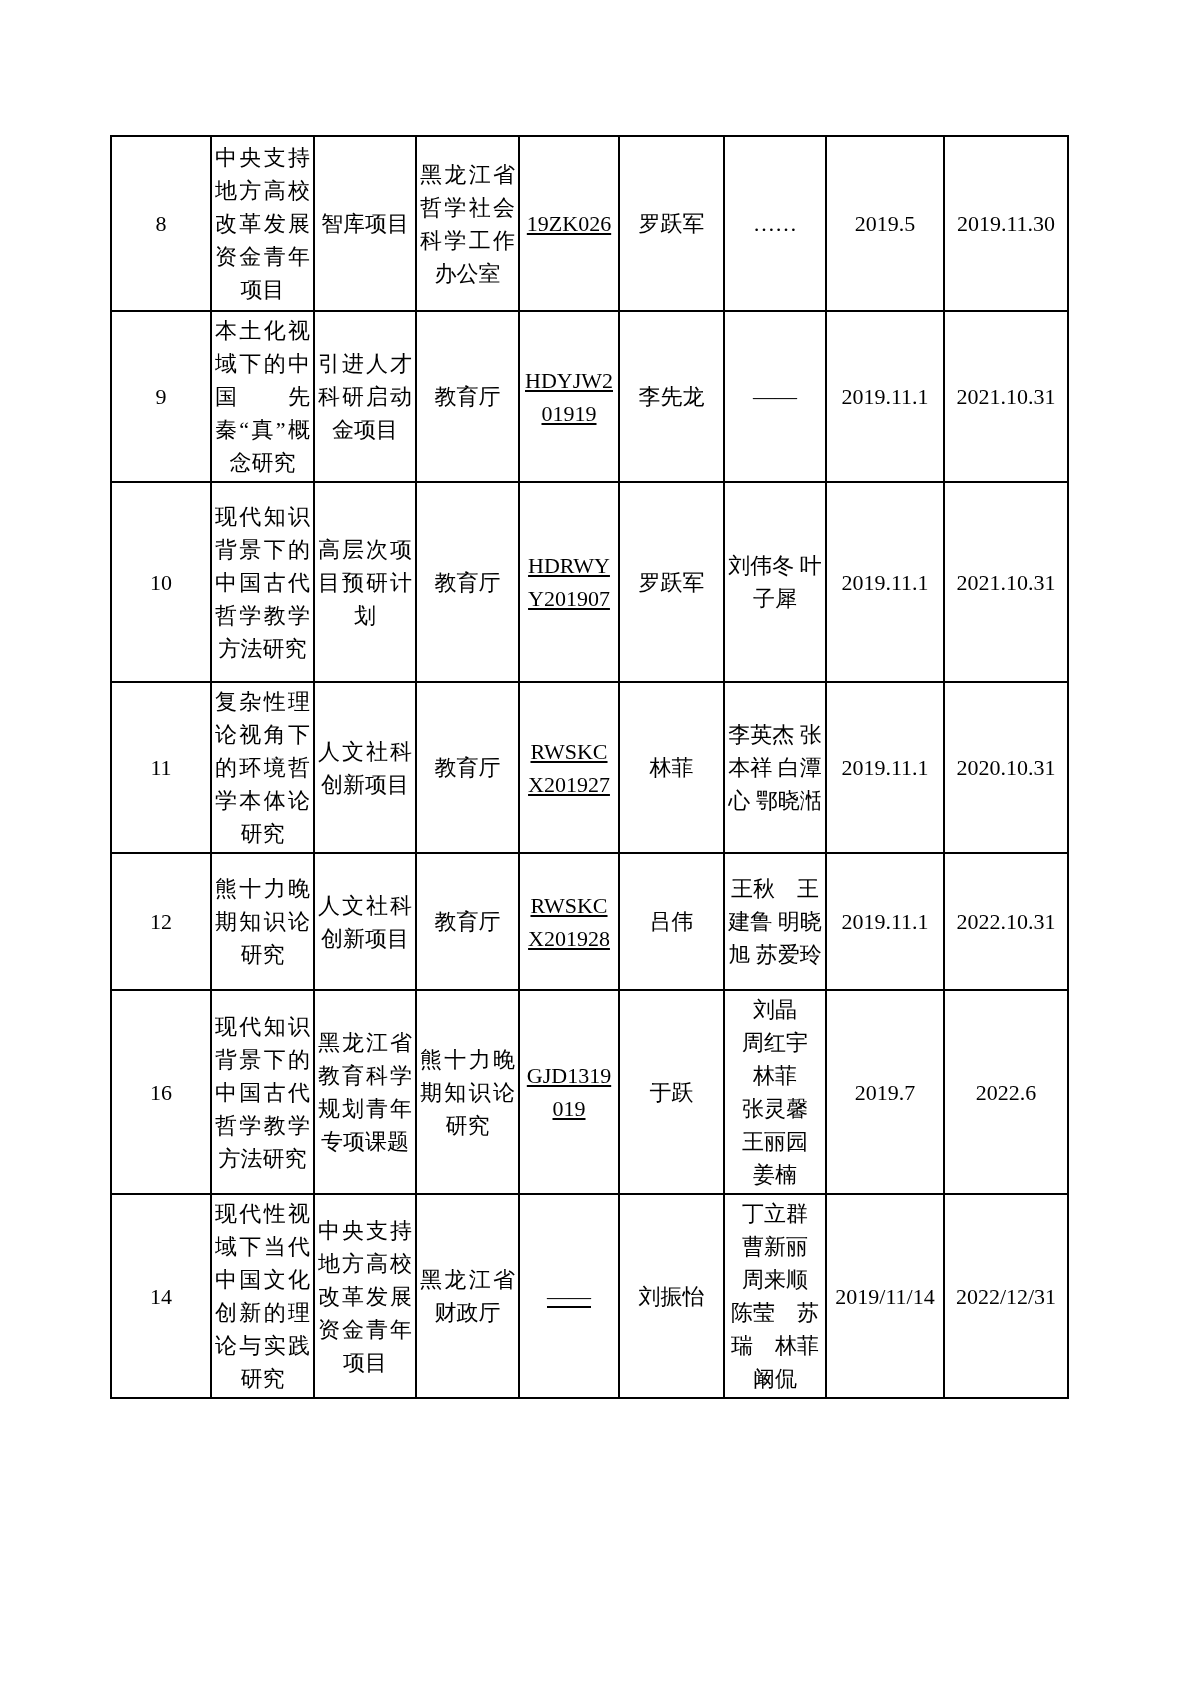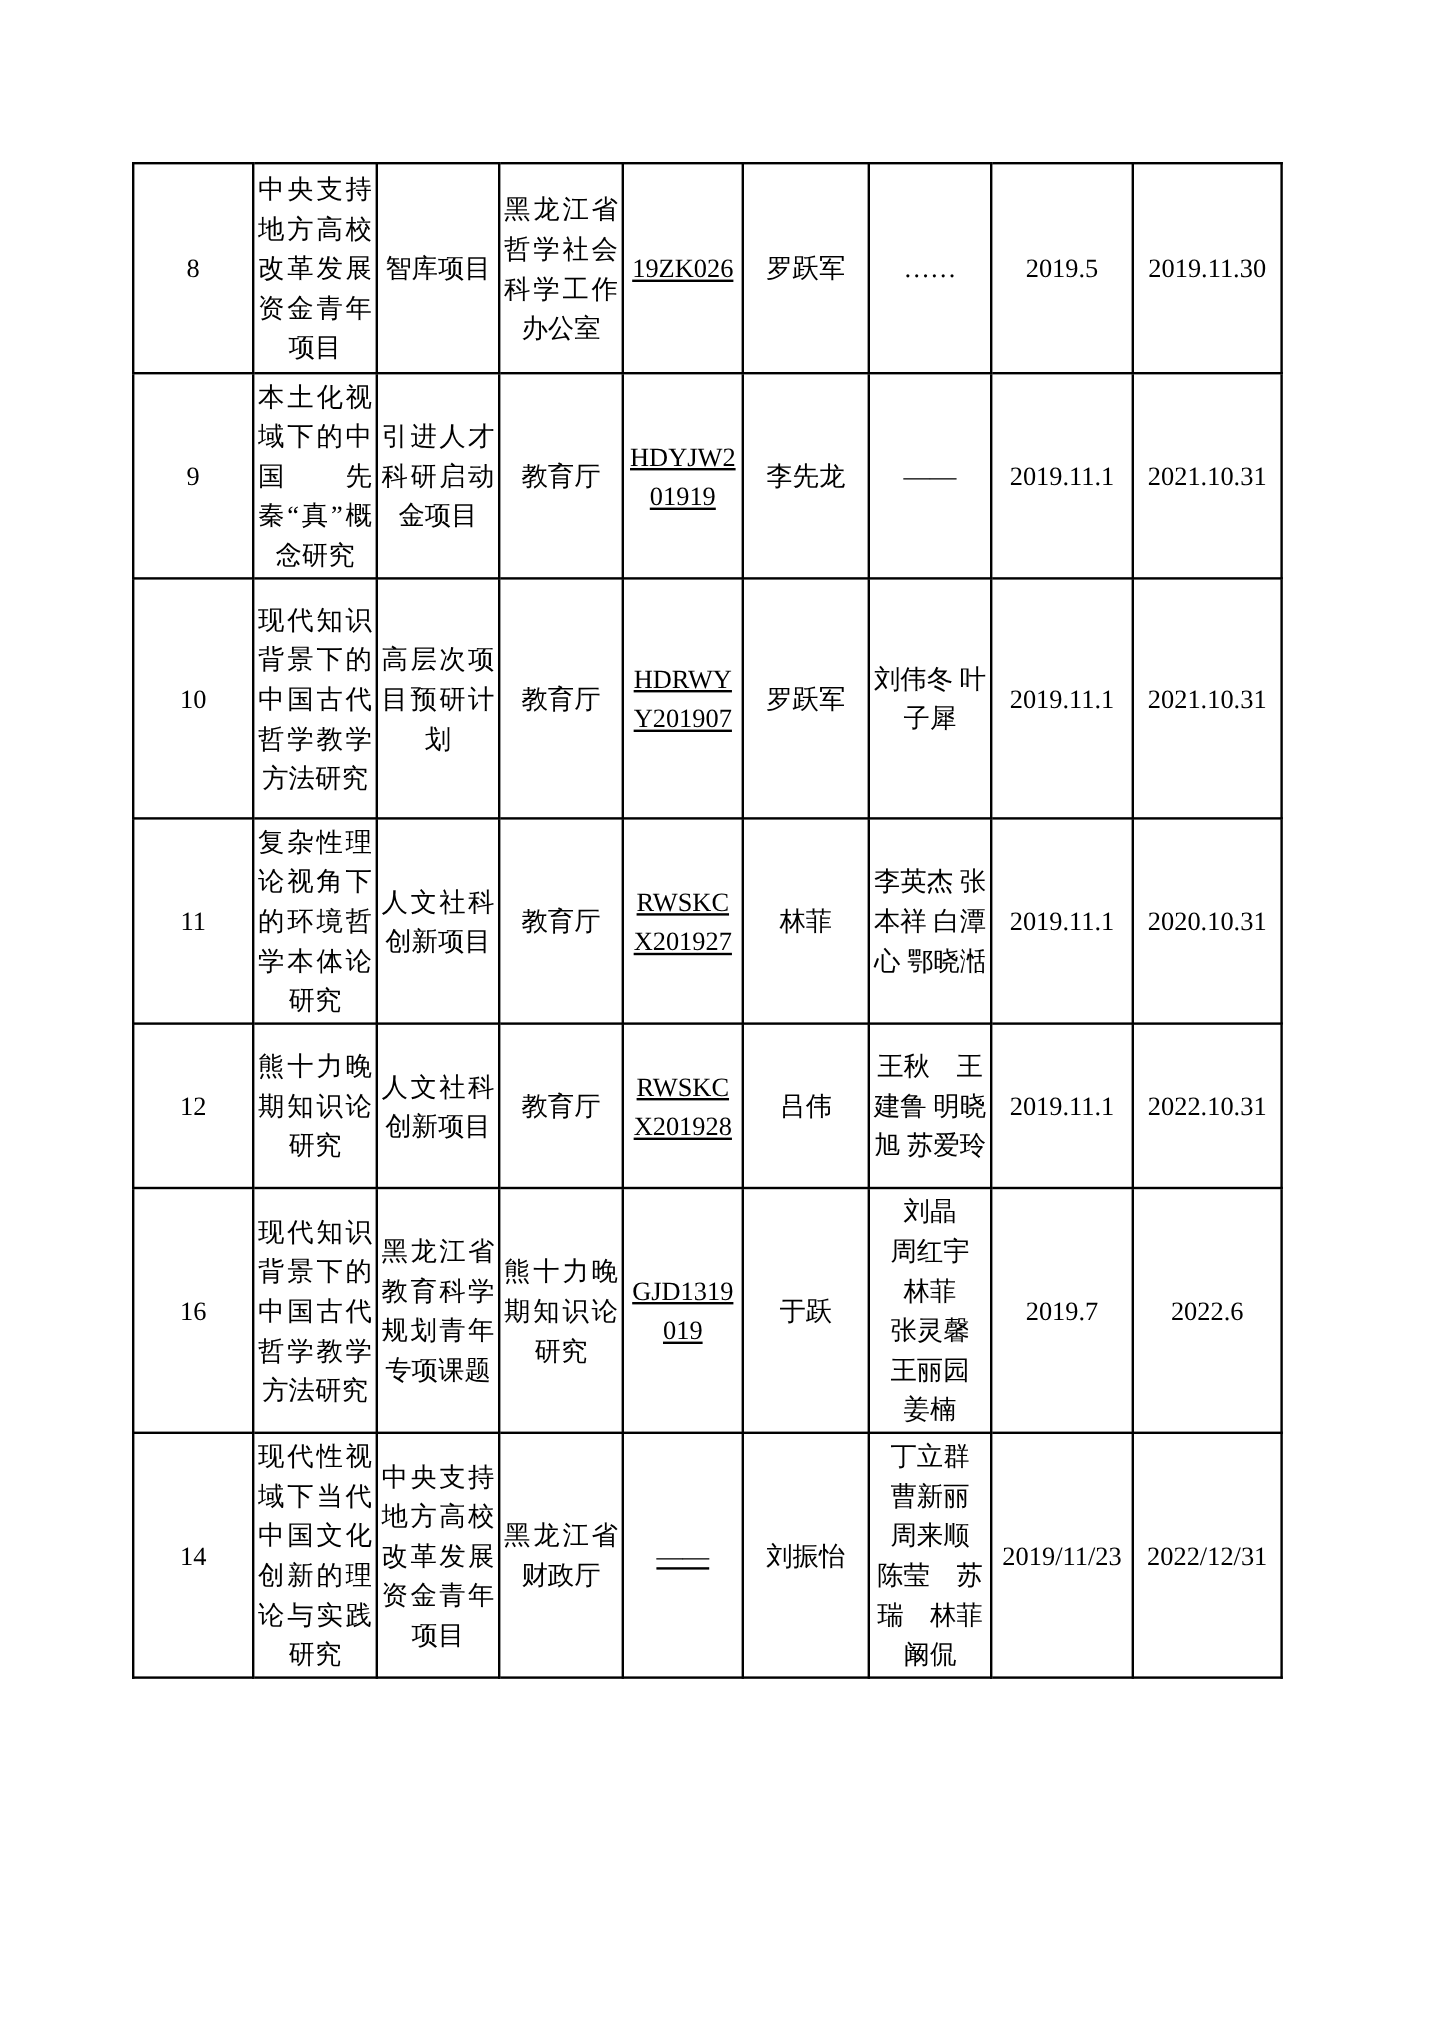--- a/index.html
+++ b/index.html
@@ -120,18 +120,18 @@
         <td class="c-type">中央支持地方高校改革发展资金青年项目</td>
         <td class="c-org">黑龙江省财政厅</td>
         <td class="c-num">——</td>
         <td class="c-leader">刘振怡</td>
         <td class="c-part">丁立群
 曹新丽
 周来顺
 陈莹　苏
 瑞　林菲
 阚侃</td>
-        <td class="c-start">2019/11/23</td>
+        <td class="c-start">2019/11/14</td>
         <td class="c-end">2022/12/31</td>
       </tr>
     </tbody>
   </table>
 </div>
 
 </body></html>

